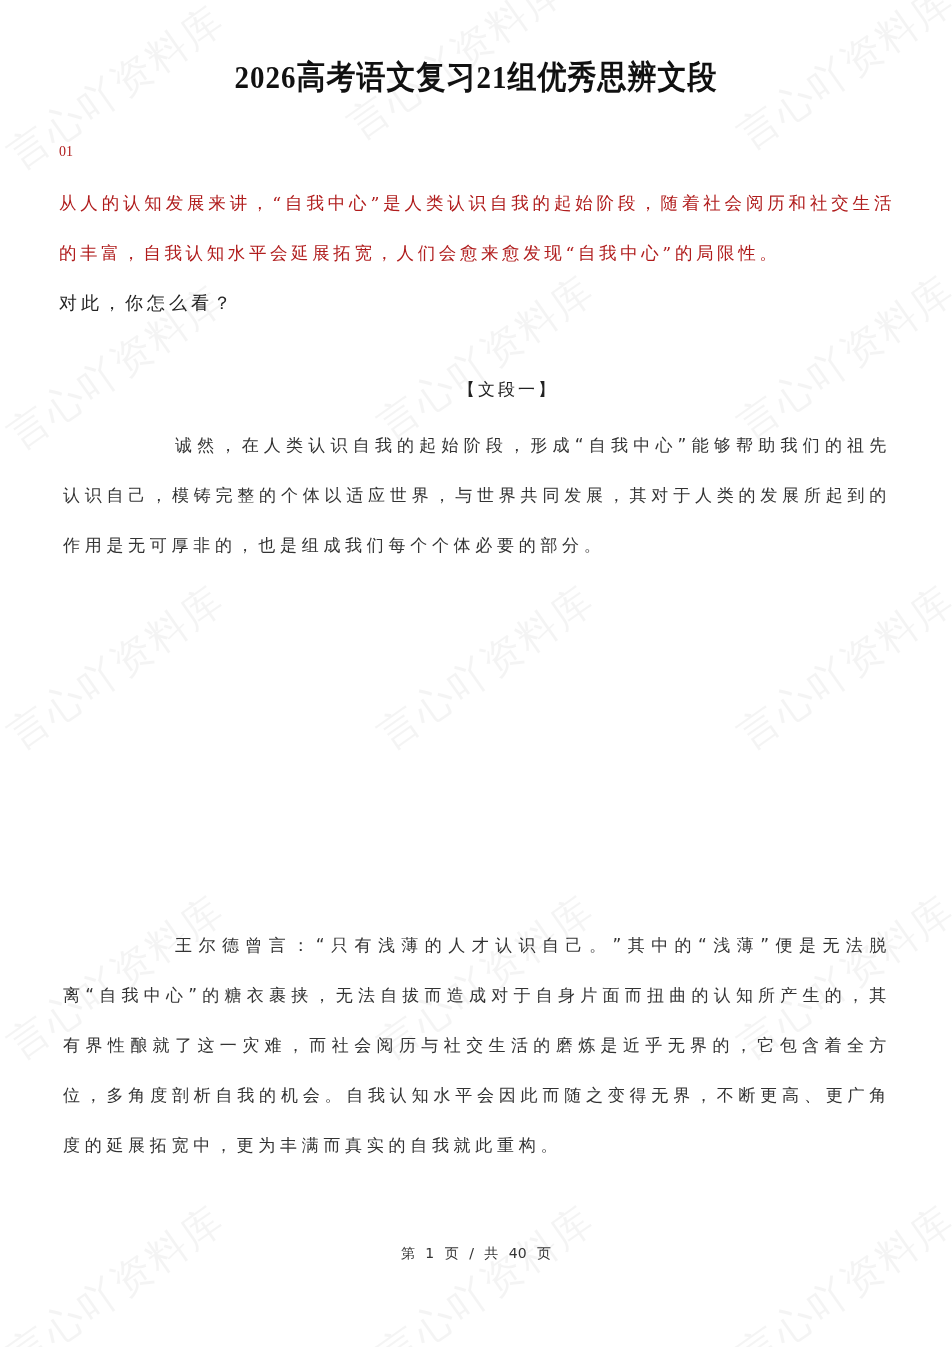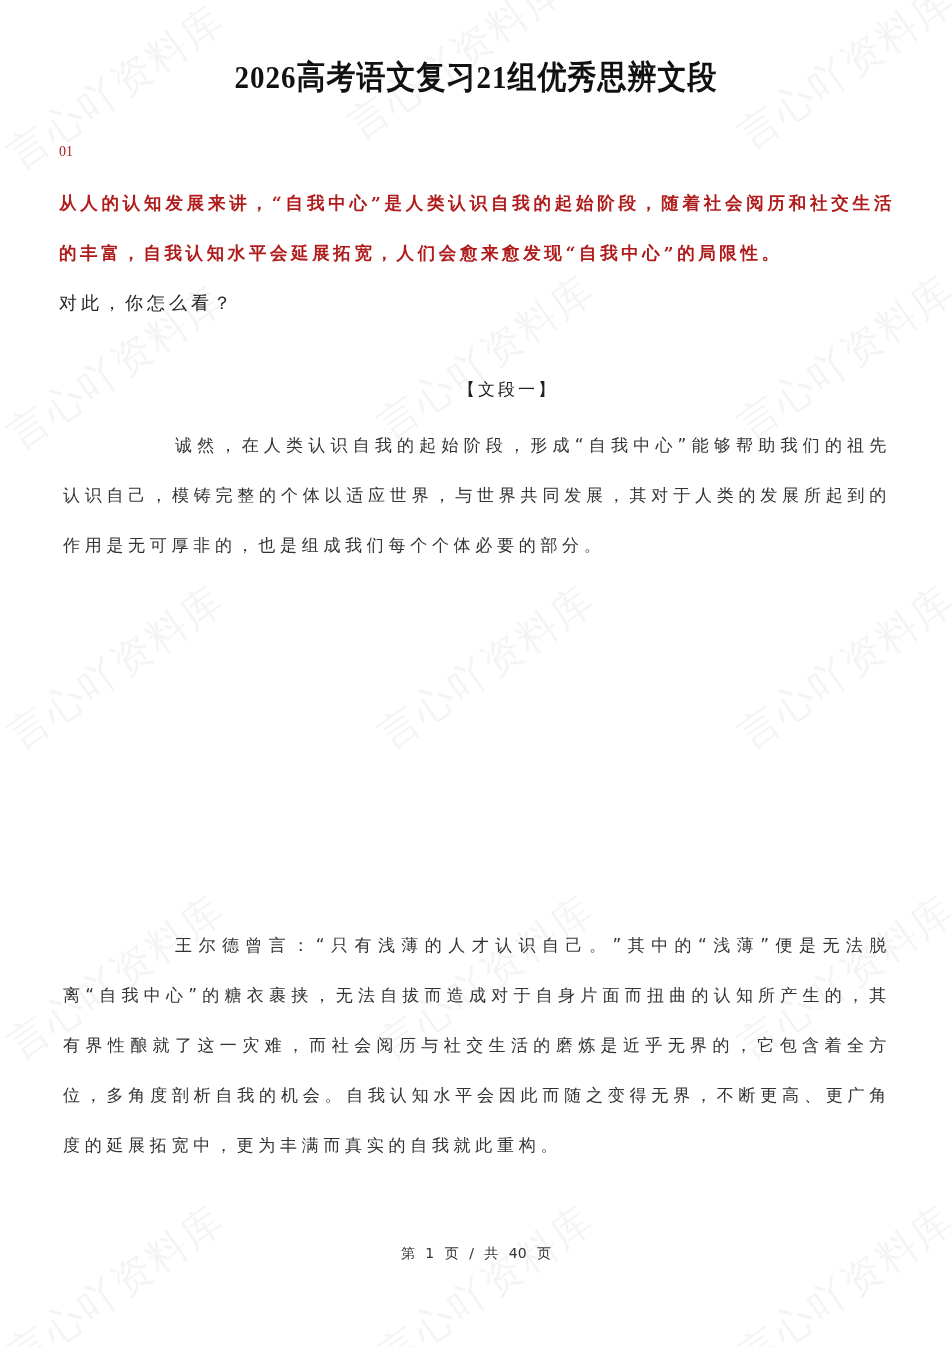--- a/index.html
+++ b/index.html
@@ -64,21 +64,21 @@
       left: 59px;
       width: 836px;
       font-size: 17.5px;
       line-height: 50px;
       letter-spacing: 4.4px;
       text-align: justify;
     }
     .prompt {
       top: 178px;
       color: #b01c1c;
-      font-weight: bold;
+      font-weight: normal;
       letter-spacing: 3.6px;
     }
     .ask {
       position: absolute;
       top: 278px;
       left: 59px;
       font-size: 18px;
       line-height: 50px;
       letter-spacing: 4px;
       color: #222222;

